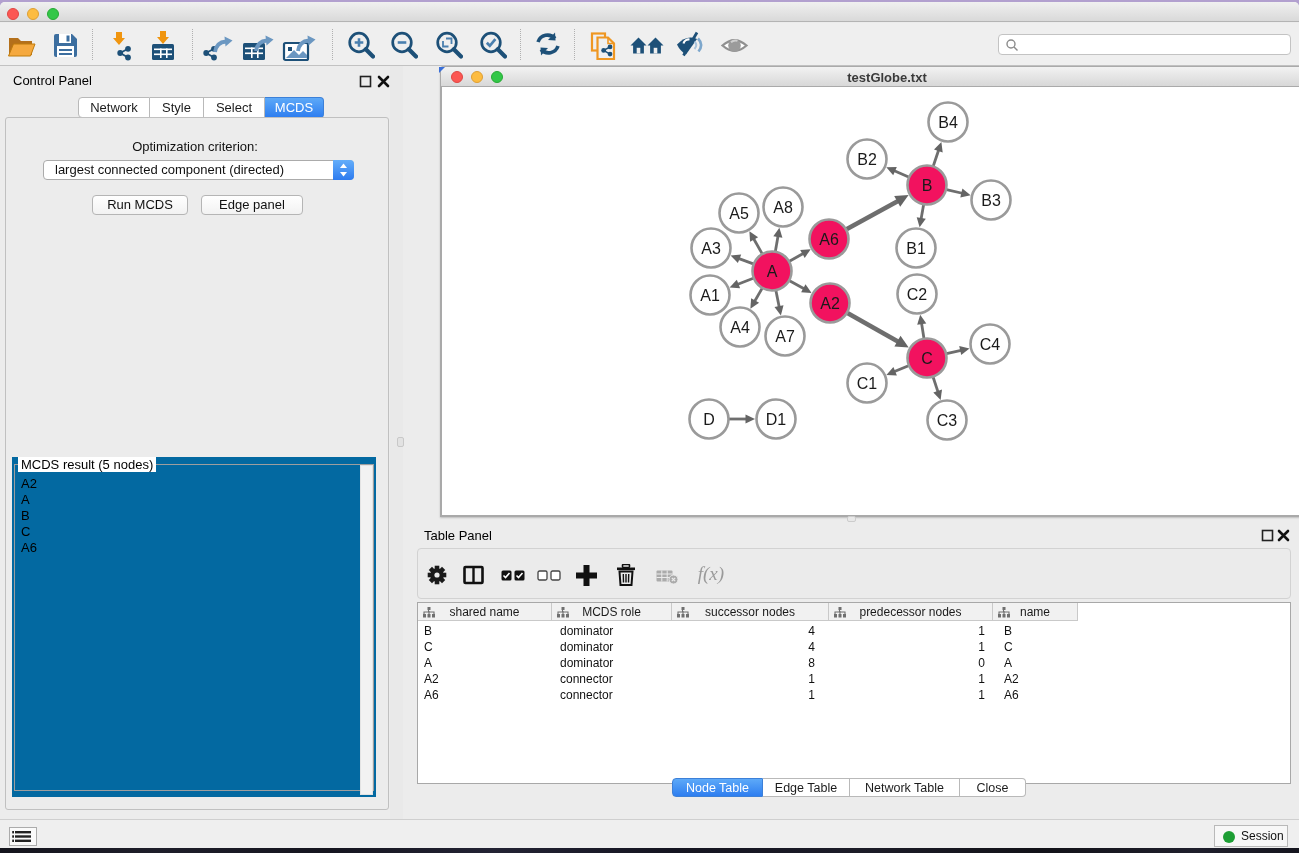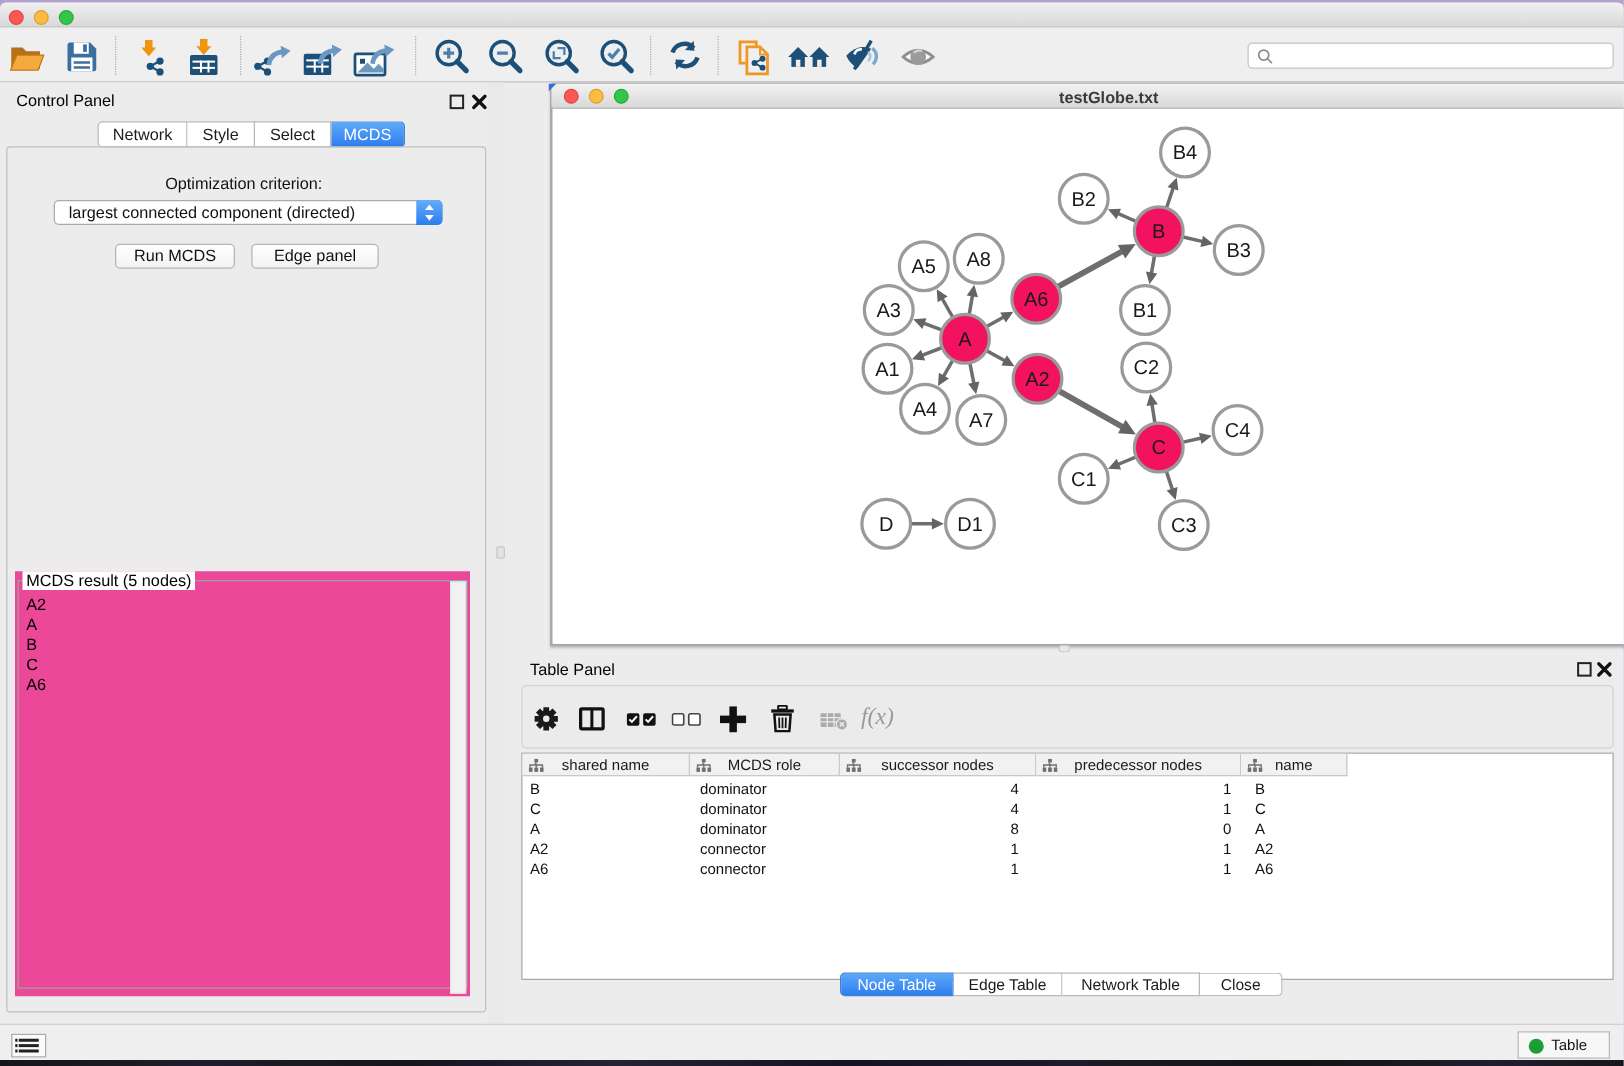--- a/index.html
+++ b/index.html
@@ -28,21 +28,21 @@
   height:21px; line-height:20px; }
 .tab.first { border-left:1px solid #b9b9b9; border-radius:4px 0 0 4px; }
 .tab.last { border-radius:0 4px 4px 0; }
 .tab.sel { background:linear-gradient(#5da9f8,#2e7ef0); color:#fff; border-color:#3c80d8; }
 #cptabs { left:78px; top:31px; }
 #cpcontent { position:absolute; left:5px; top:51px; width:384px; height:693px; border:1px solid #c0c0c0; border-radius:3px; }
 #optlabel { position:absolute; left:0; top:73px; width:100%; text-align:center; font-size:13px; color:#111; }
 #combo { position:absolute; left:43px; top:94px; width:311px; height:20px; background:#fff; border:1px solid #ababab; border-radius:4px; font-size:13px; color:#111; line-height:18px; padding-left:11px; }
 #combo .spin { position:absolute; right:-1px; top:-1px; width:21px; height:20px; border-radius:0 4px 4px 0; background:linear-gradient(#64aefa,#2d7bef); }
 .btn { position:absolute; top:129px; height:20px; background:linear-gradient(#ffffff,#f2f2f2); border:1px solid #b5b5b5; border-radius:4px; font-size:13px; color:#111; text-align:center; line-height:18px; }
-#mcdsbox { position:absolute; left:12px; top:391px; width:364px; height:340px; background:#ec4899; }
+#mcdsbox { position:absolute; left:12px; top:391px; width:364px; height:340px; background:#0369a1; }
 #mcdsfs { position:absolute; left:2px; top:7px; width:360px; height:327px; border:1px solid #9e9e9e; }
 #mcdstitle { position:absolute; left:6px; top:0px; background:#fff; padding:0 3px; font-size:13px; color:#000; }
 #mcdslist { position:absolute; left:9px; top:19px; font-size:13px; color:#000; line-height:16px; }
 #mcdssb { position:absolute; right:3px; top:8px; width:13px; height:330px; background:#f2f2f2; border:1px solid #e3e3e3; }
 
 
 #vdiv { position:absolute; left:390px; top:64px; width:13px; height:753px; background:#e9e9e9; }
 #vgrip { position:absolute; left:397px; top:435px; width:7px; height:10px; background:#e2e2e2; border:1px solid #c8c8c8; border-radius:2px; }
 
 
@@ -382,21 +382,21 @@
         </svg>
         <svg style="position:absolute;left:238px;top:19px" width="23" height="17" viewBox="0 0 23 17">
           <rect x="0.5" y="2.5" width="16" height="11" rx="1" fill="#ababab"></rect>
           <line x1="0.5" y1="6" x2="16.5" y2="6" stroke="#ebebeb" stroke-width="1"></line>
           <line x1="0.5" y1="9.5" x2="16.5" y2="9.5" stroke="#ebebeb" stroke-width="1"></line>
           <line x1="5.8" y1="2.5" x2="5.8" y2="13.5" stroke="#ebebeb" stroke-width="1"></line>
           <line x1="11.2" y1="2.5" x2="11.2" y2="13.5" stroke="#ebebeb" stroke-width="1"></line>
           <circle cx="17.5" cy="11.5" r="4.5" fill="#ababab" stroke="#ebebeb" stroke-width="1"></circle>
           <path d="M15.8 9.8 L19.2 13.2 M19.2 9.8 L15.8 13.2" stroke="#ebebeb" stroke-width="1.2"></path>
         </svg>
-        <div style="position:absolute;left:262px;top:14px;width:44px;text-align:center;font-family:'Liberation Serif',serif;font-style:italic;font-size:19px;color:#9a9a9a;">f(x)</div>
+        <div style="position:absolute;left:262px;top:14px;width:44px;text-align:right;font-family:'Liberation Serif',serif;font-style:italic;font-size:19px;color:#9a9a9a;">f(x)</div>
     </div>
     <div id="ttable">
       <div class="th" style="left:0px;width:134px;"><svg class="hicon" width="12" height="11" viewBox="0 0 12 11">
             <g fill="#6f6f6f">
               <rect x="4.5" y="0" width="3" height="3"></rect>
               <rect x="0" y="7" width="3" height="3.5"></rect>
               <rect x="4.5" y="7" width="3" height="3.5"></rect>
               <rect x="9" y="7" width="3" height="3.5"></rect>
               <path d="M5.5 3 L5.5 5 L1 5 L1 7 M6 5 L11 5 L11 7 M6 4 L6 7" fill="none" stroke="#6f6f6f" stroke-width="1.1"></path>
             </g>
@@ -477,17 +477,17 @@
             <rect x="5" y="3" width="16" height="2.4"></rect>
             <rect x="5" y="7.3" width="16" height="2.4"></rect>
             <rect x="5" y="11.6" width="16" height="2.4"></rect>
             <rect x="2.2" y="3" width="1.8" height="2.4"></rect>
             <rect x="2.2" y="7.3" width="1.8" height="2.4"></rect>
             <rect x="2.2" y="11.6" width="1.8" height="2.4"></rect>
           </g>
         </svg></div>
     <div id="membtn">
         <div class="dot"></div>
-        <span style="position:absolute;left:26px;top:3px;">Table</span>
+        <span style="position:absolute;left:26px;top:3px;">Session</span>
       </div>
   </div>
 </div>
 <div id="dstrip"></div>
 
 </body></html>

